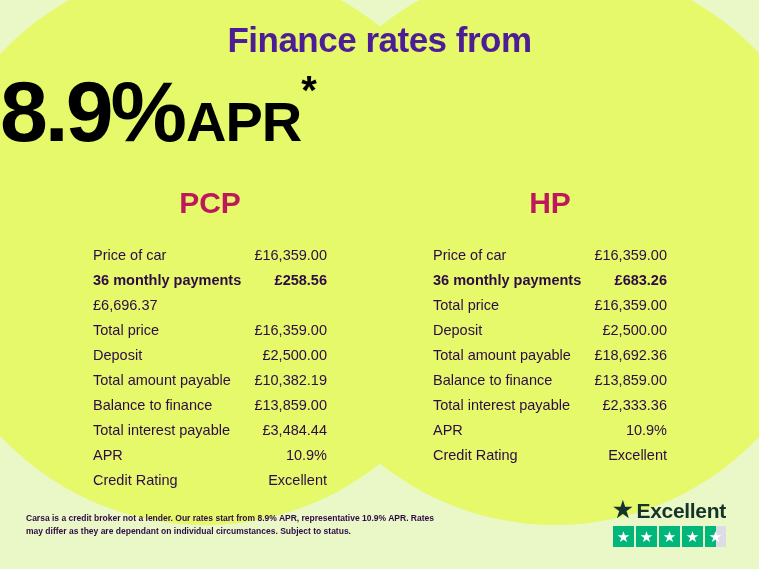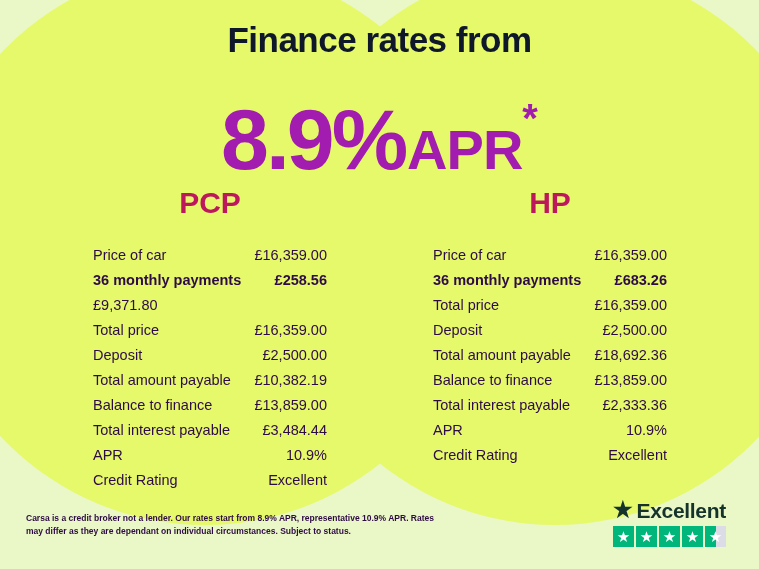--- a/index.html
+++ b/index.html
@@ -42,34 +42,32 @@
     position: relative;
     width: 100%;
     height: 100%;
   }
   .title {
     position: absolute;
     top: 20px;
     left: 0;
     width: 100%;
     text-align: center;
-    color: #0f172a;
+    color: #4c1d95;
     font-size: 35px;
     font-weight: bold;
     letter-spacing: -0.5px;
   }
   .apr-line {
     position: absolute;
     top: 62px;
     left: 0;
     width: 100%;
-    text-align: center;
-    color: #a21caf;
+    color: #000000;
     white-space: nowrap;
-    margin-top: 28px;
   }
   .apr-big {
     font-size: 86px;
     font-weight: bold;
     letter-spacing: -3px;
     vertical-align: baseline;
   }
   .apr-word {
     font-size: 56px;
     font-weight: bold;
@@ -189,21 +187,21 @@
       <div class="rows">
         <div class="row">
           <span class="label">Price of car</span>
           <span class="value">£16,359.00</span>
         </div>
         <div class="row bold">
           <span class="label">36 monthly payments</span>
           <span class="value">£258.56</span>
         </div>
         <div class="row">
-          <span class="value">£9,371.80</span>
+          <span class="value">£6,696.37</span>
         </div>
         <div class="row">
           <span class="label">Total price</span>
           <span class="value">£16,359.00</span>
         </div>
         <div class="row">
           <span class="label">Deposit</span>
           <span class="value">£2,500.00</span>
         </div>
         <div class="row">

